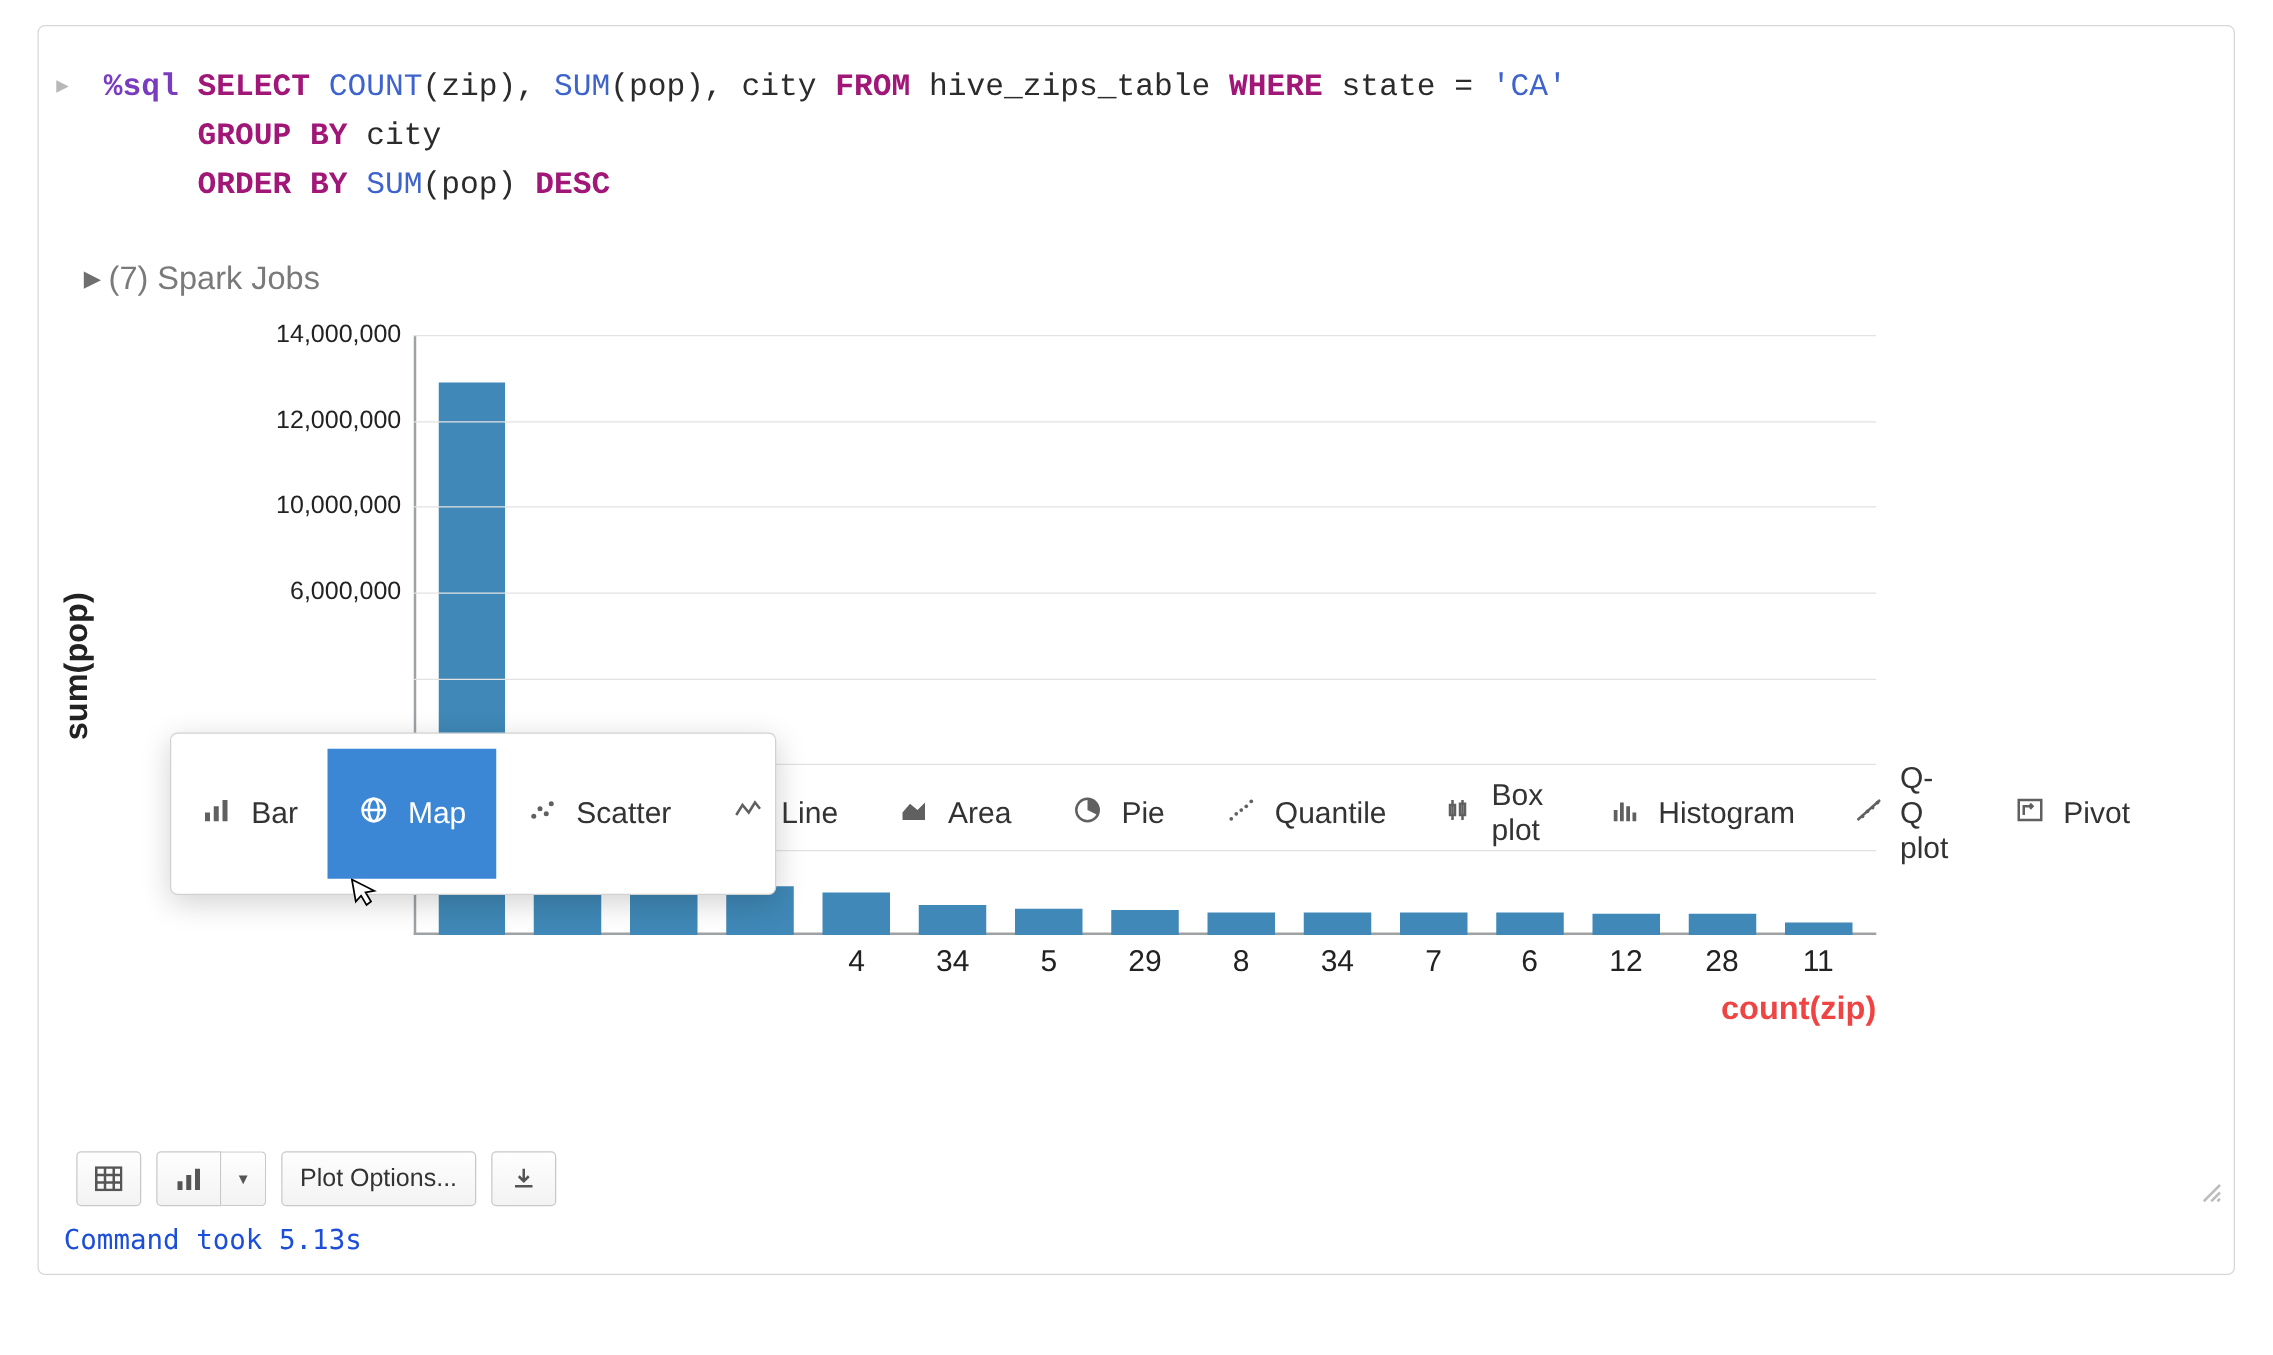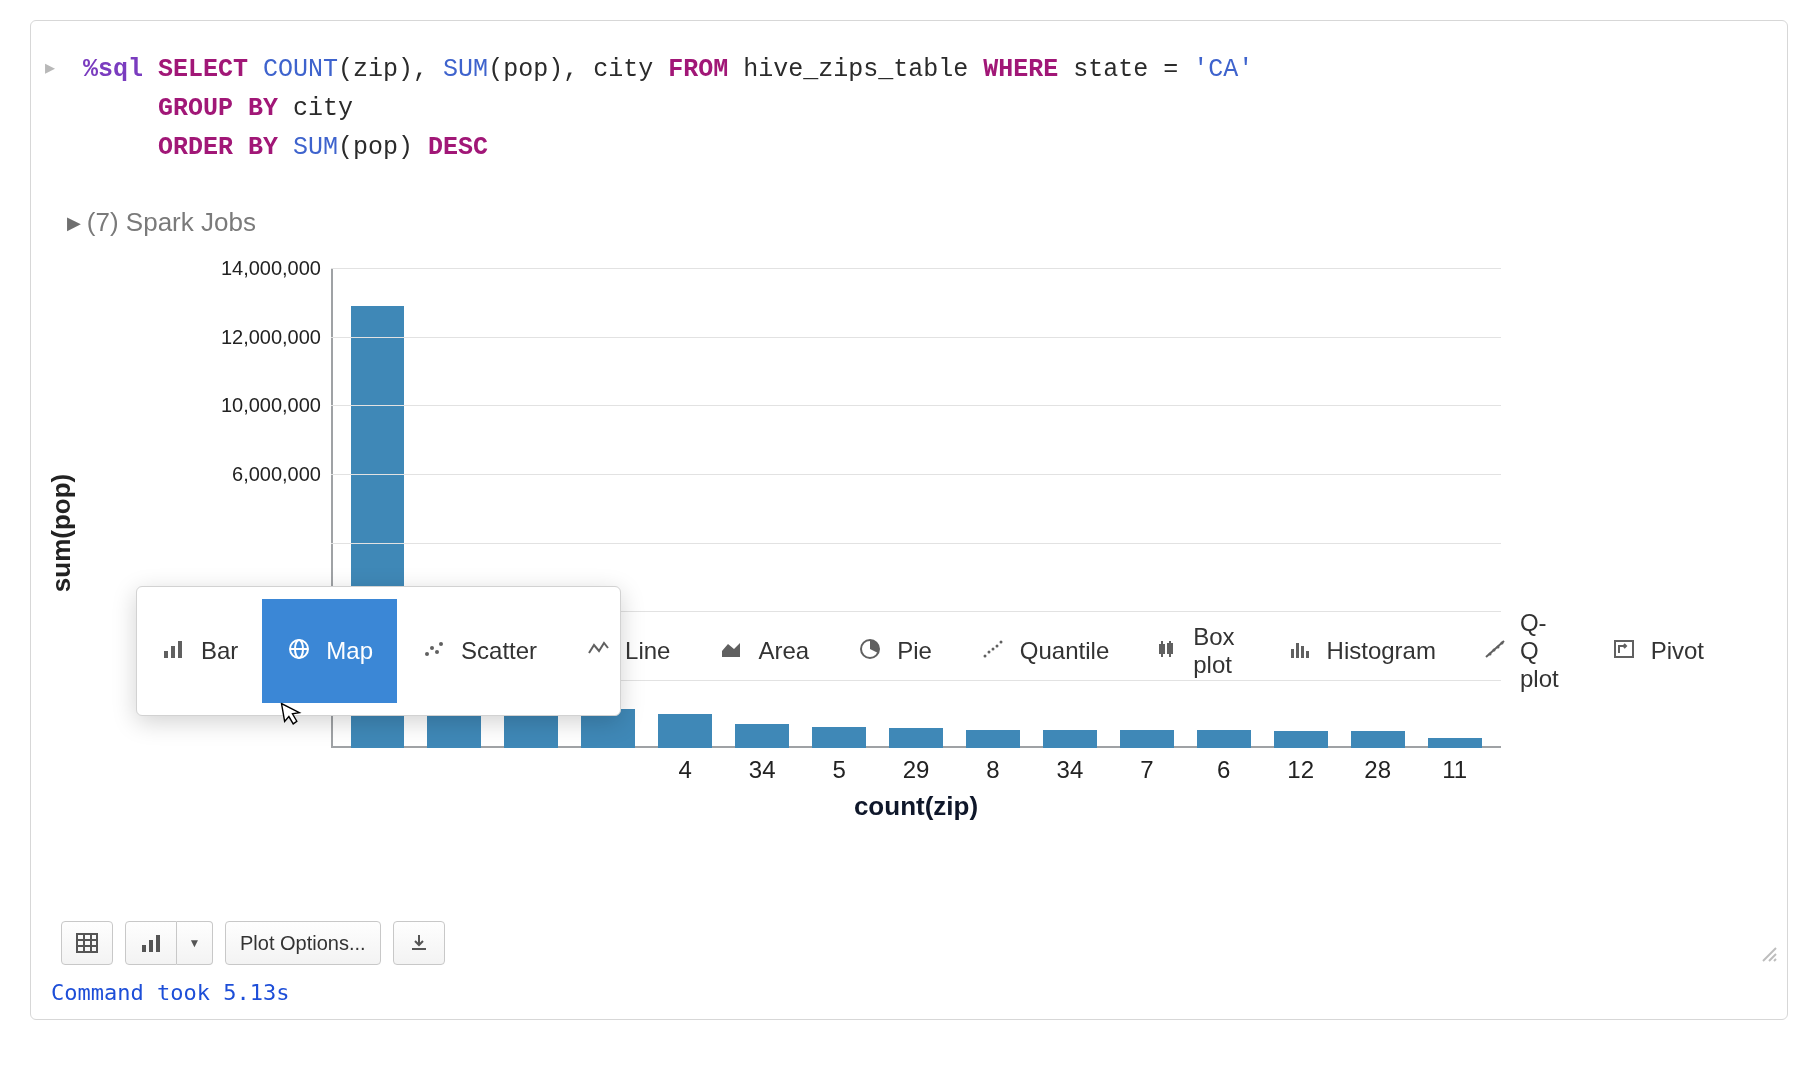--- a/index.html
+++ b/index.html
@@ -146,23 +146,23 @@
     flex: 1;
     text-align: center;
     font-size: 24px;
     color: #222;
   }
   .xlabel {
     position: absolute;
     left: 260px;
     right: 0;
     bottom: -24px;
-    text-align: center;
+    text-align: right;
     font-size: 26px;
-    color: #0f172a;
+    color: #ef4444;
     font-weight: 600;
   }
   
   .result-toolbar {
     position: absolute;
     left: 30px;
     bottom: 54px;
     display: flex;
     gap: 12px;
     align-items: center;

